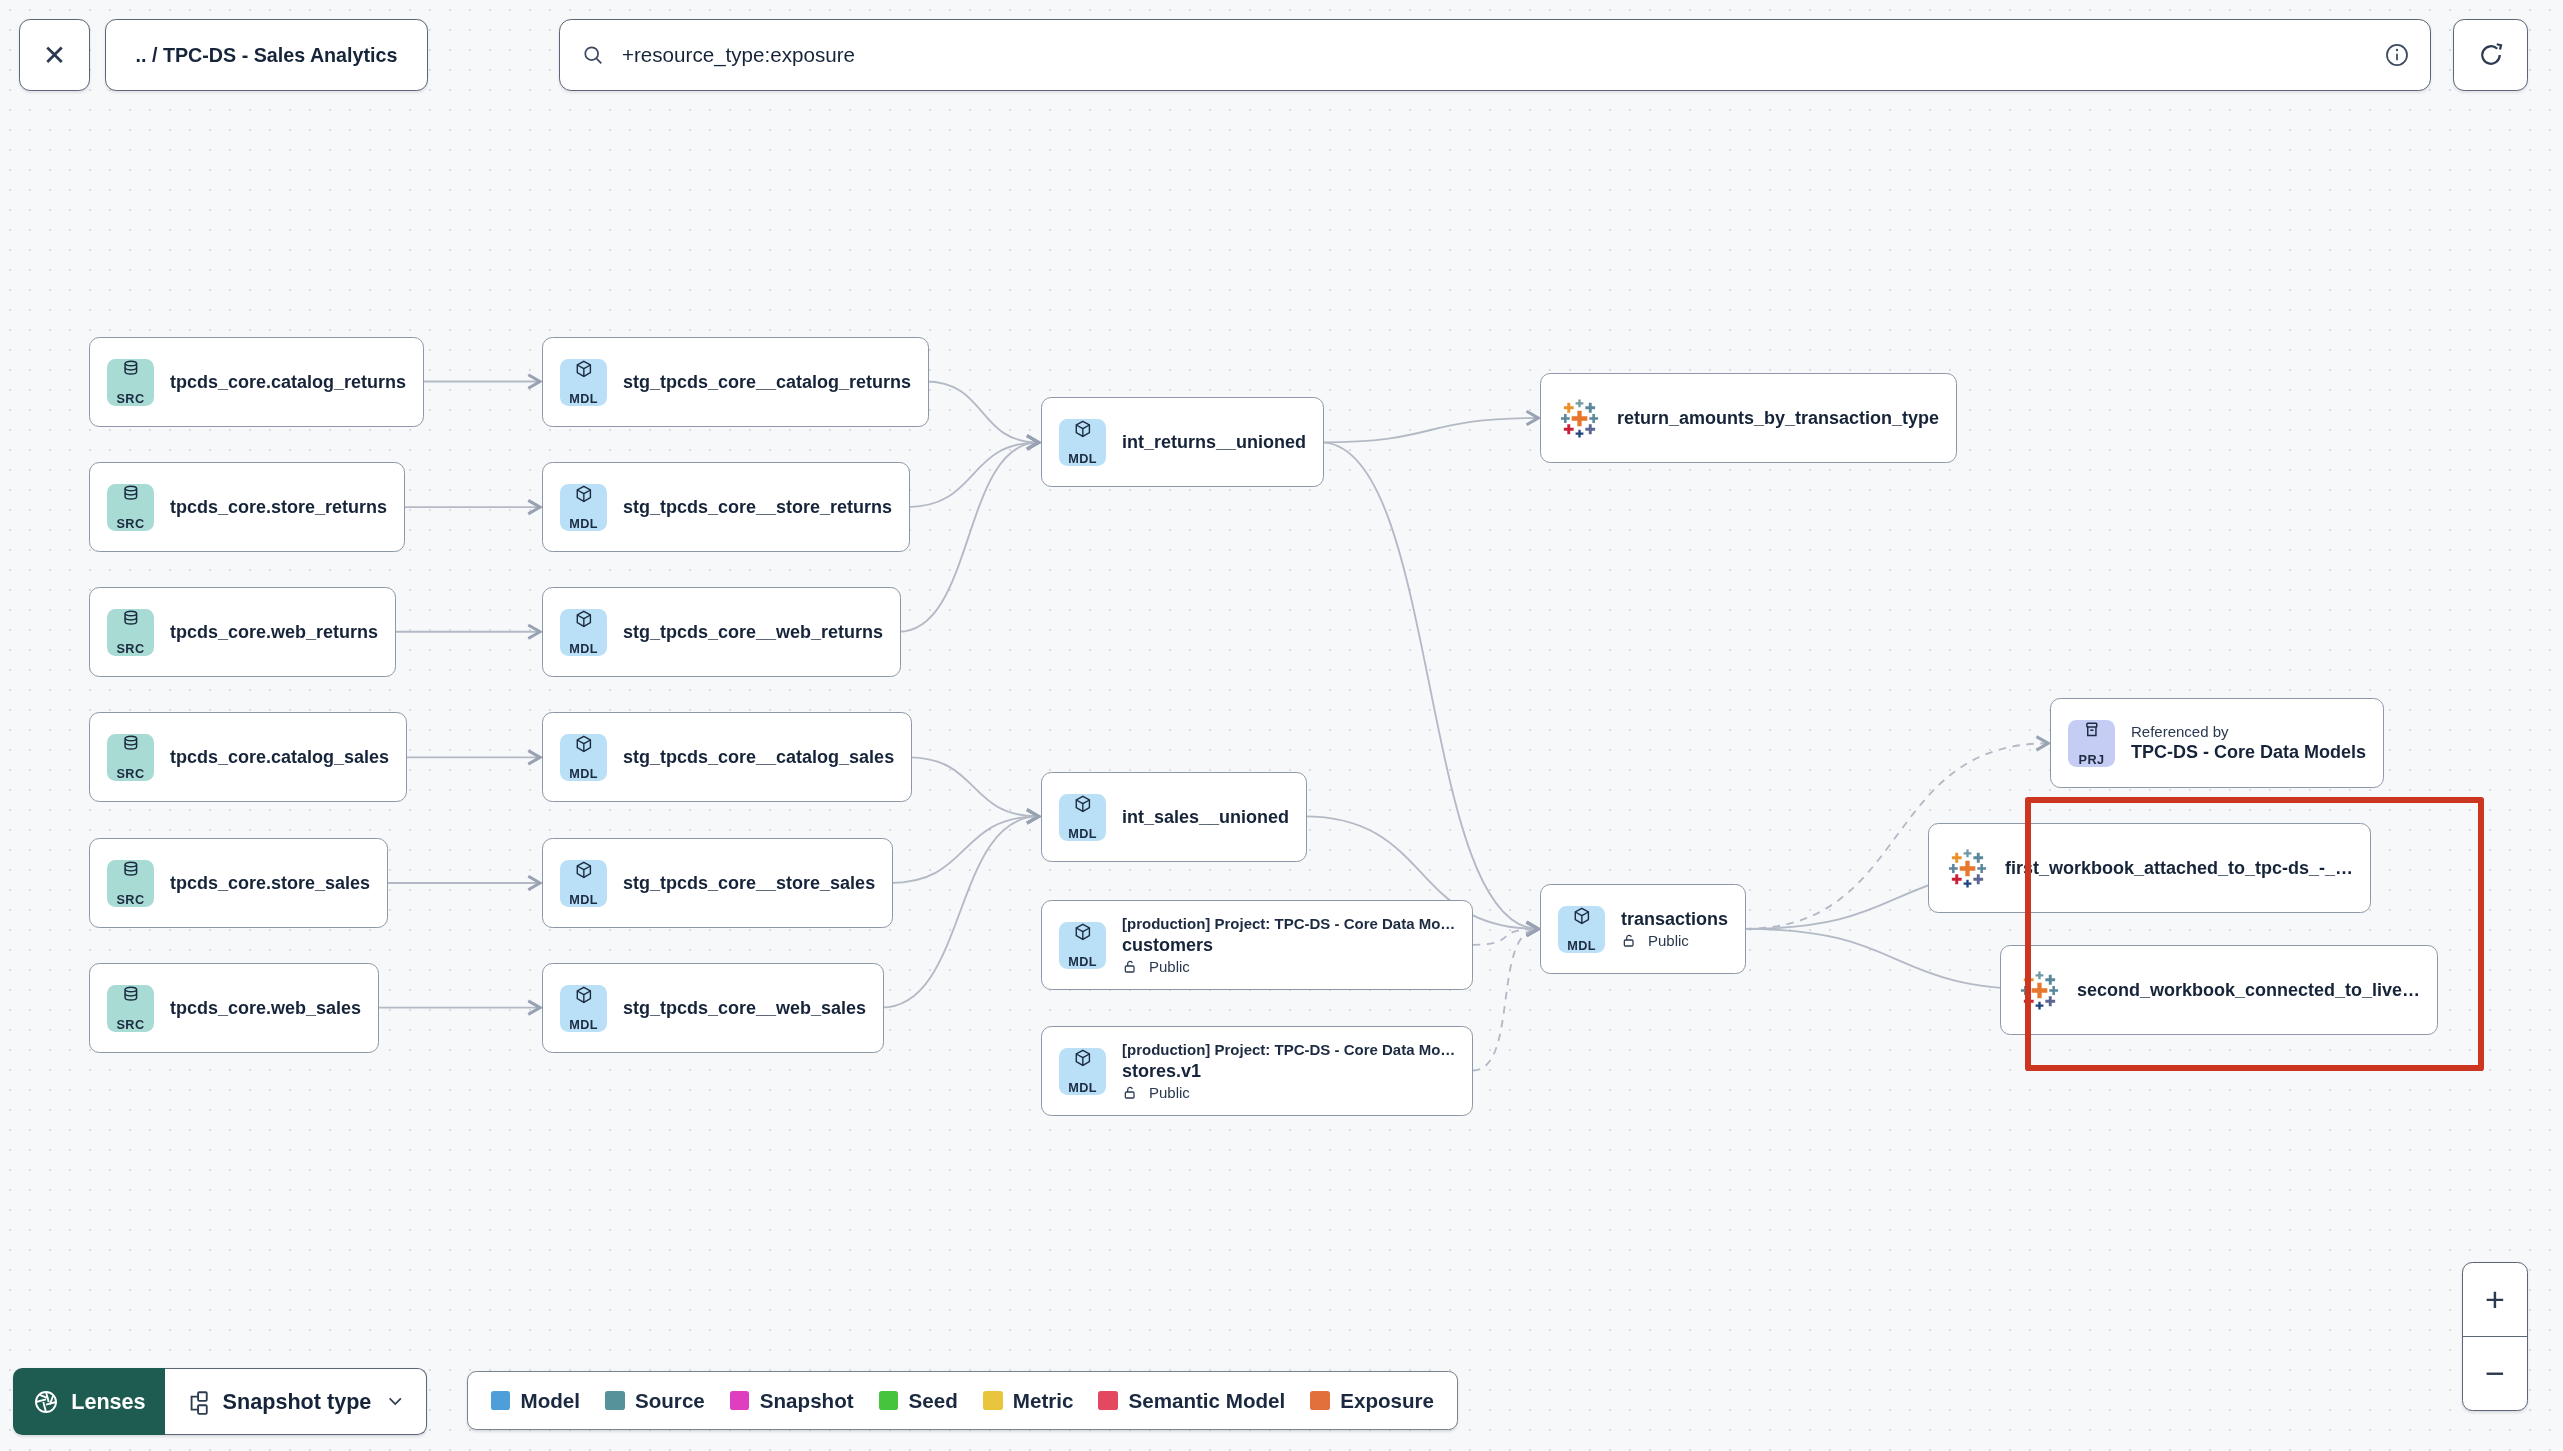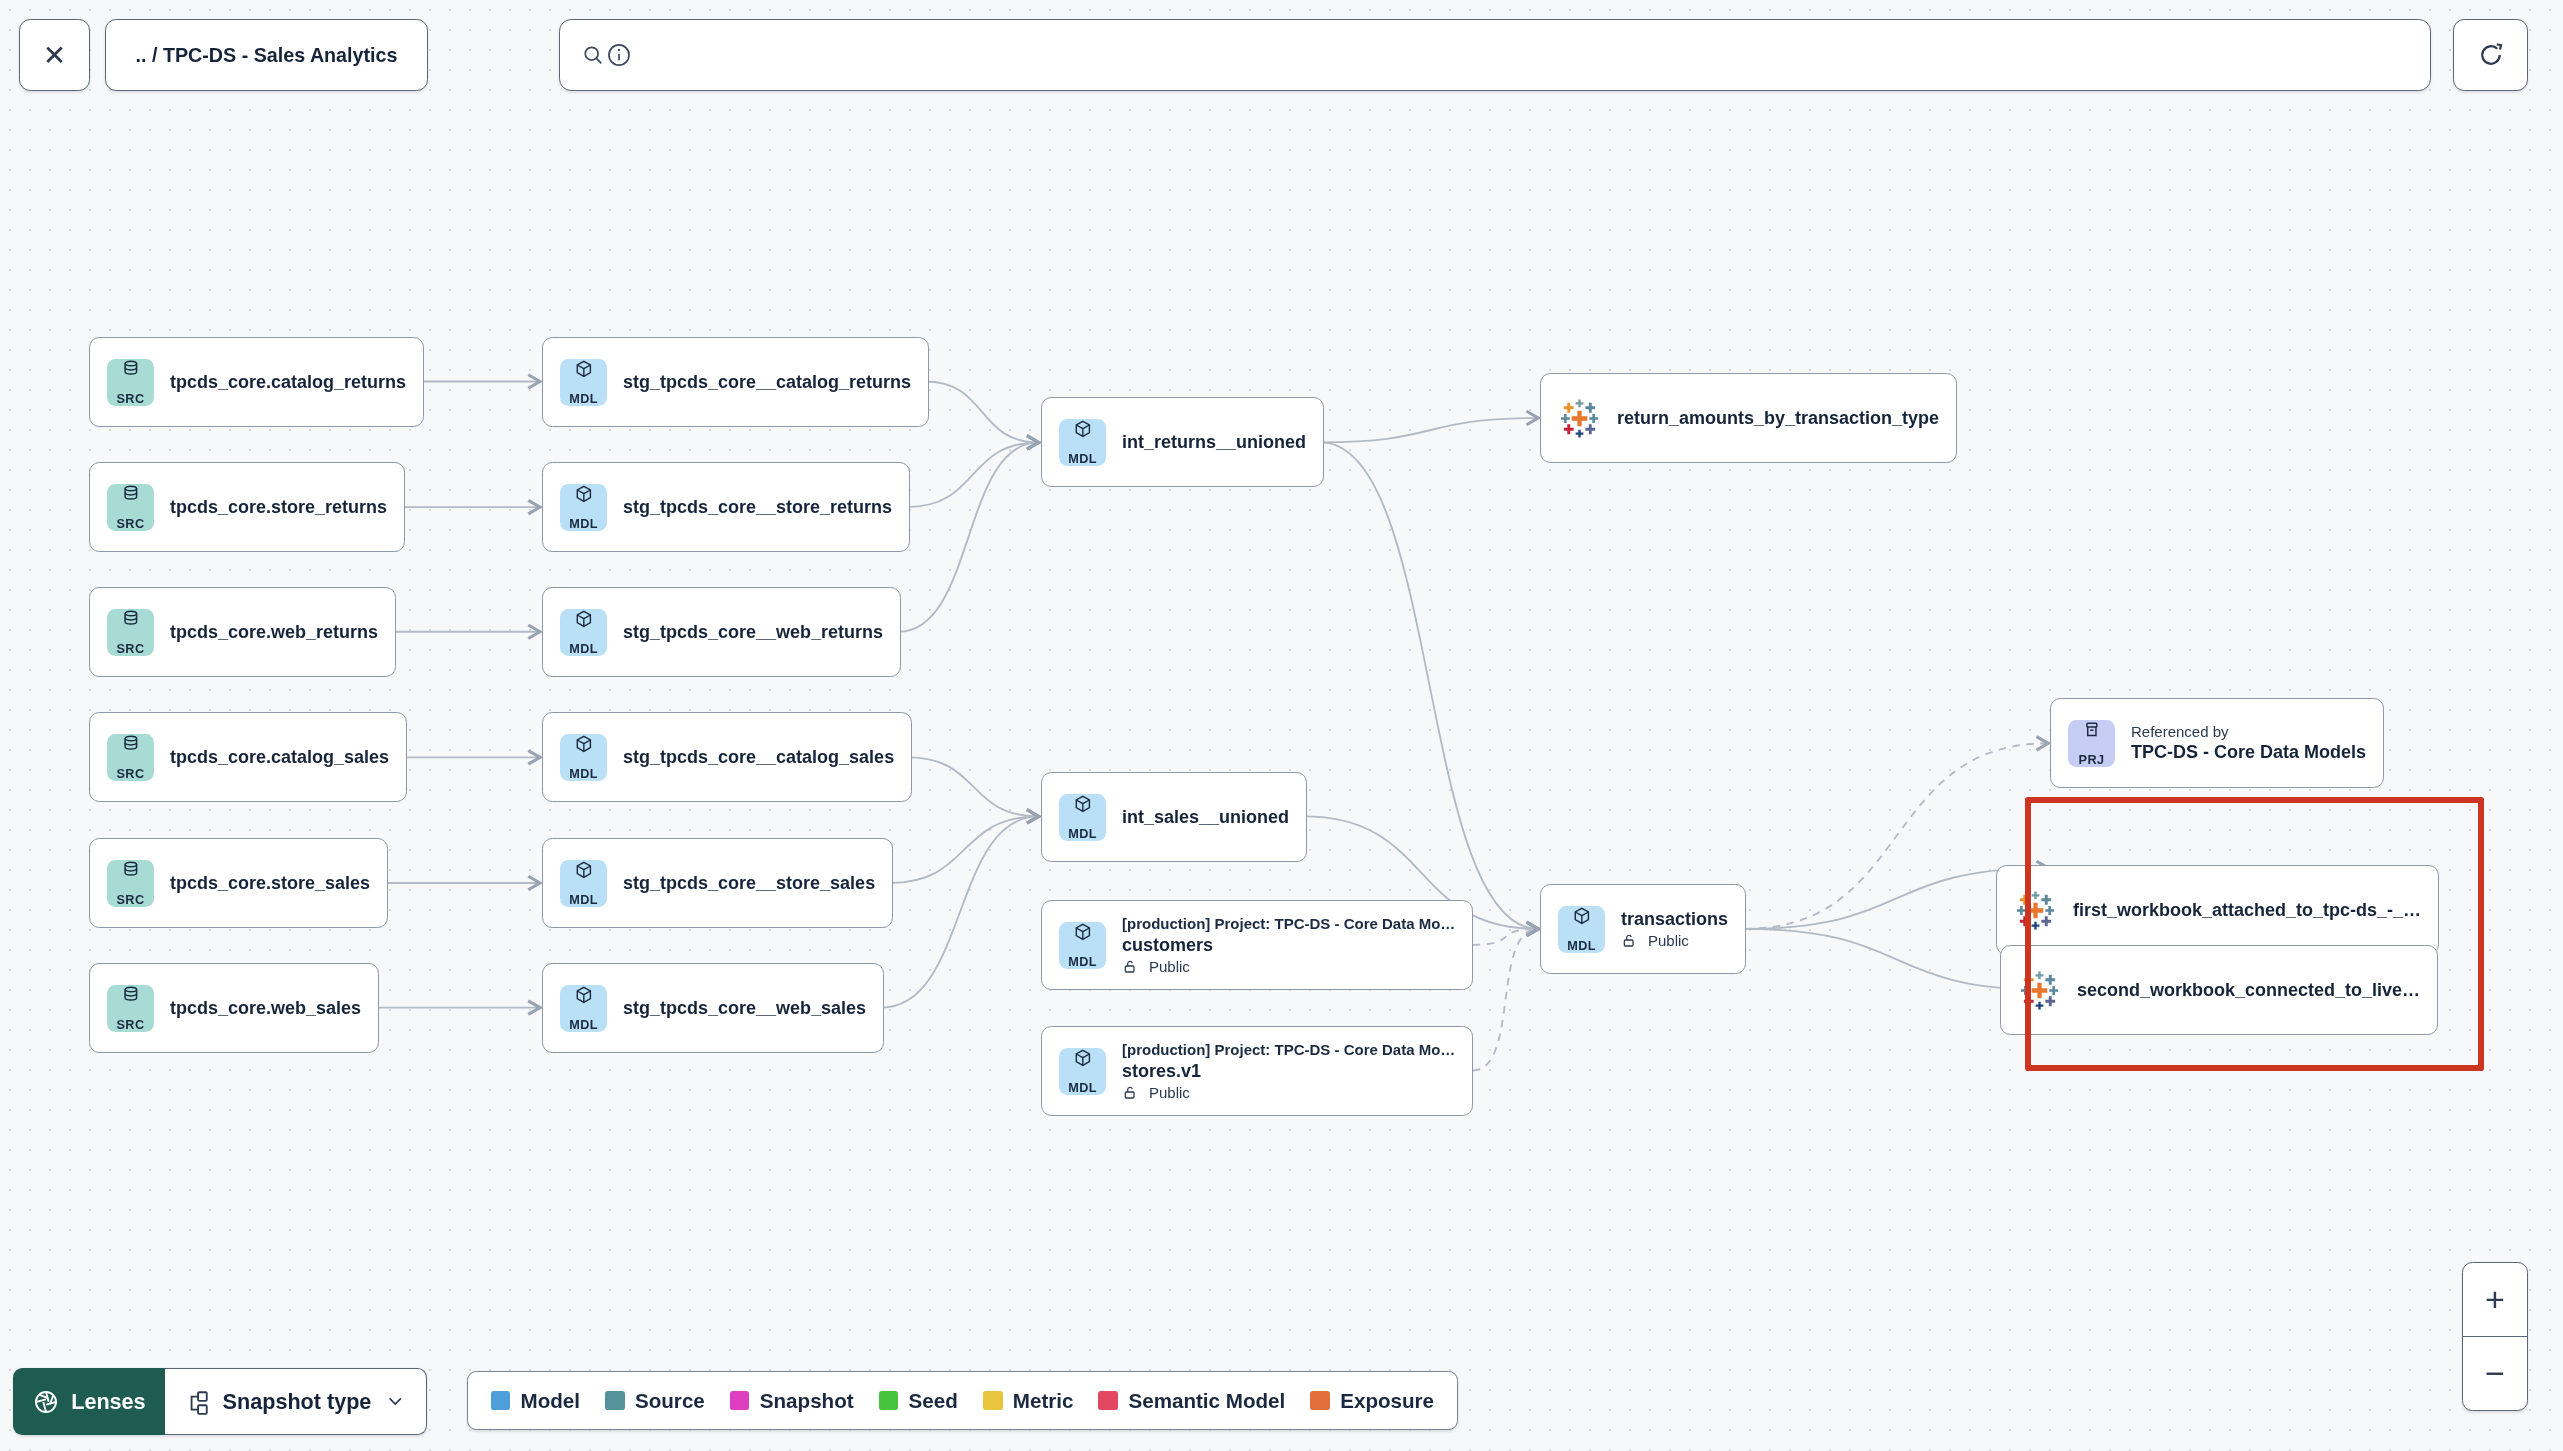--- a/index.html
+++ b/index.html
@@ -368,21 +368,21 @@
             <path d="M7 8.5 V19 h10 V8.5"></path>
             <path d="M10 12.5 h4"></path>
           </svg>
           <span class="badge-label">PRJ</span>
         </div>
         <div class="lines">
           <div class="ln-ref">Referenced by</div>
           <div class="ln-title">TPC-DS - Core Data Models</div>
         </div>
       </div>
-      <div class="node" style="left: 1996px; top: 823px; margin-top: 42px;">
+      <div class="node" style="left: 1928px; top: 823px;">
         <div class="tbicon">
           <svg width="43" height="43" viewBox="0 0 44 44" fill="none" stroke-linecap="butt">
             <path d="M14,22 H30 M22,14 V30" stroke="#e8762d" stroke-width="4.4"></path>
             <path d="M18,6.5 H26 M22,2.5 V10.5" stroke="#7099a6" stroke-width="2.4"></path>
             <path d="M18,37.5 H26 M22,33.5 V41.5" stroke="#1f457e" stroke-width="2.4"></path>
             <path d="M3,22 H12 M7.5,17.5 V26.5" stroke="#59879b" stroke-width="2.6"></path>
             <path d="M32,22 H41 M36.5,17.5 V26.5" stroke="#59879b" stroke-width="2.6"></path>
             <path d="M6,11 H16 M11,6 V16" stroke="#eb9129" stroke-width="3"></path>
             <path d="M28,11 H38 M33,6 V16" stroke="#5b879b" stroke-width="3"></path>
             <path d="M6,33 H16 M11,28 V38" stroke="#c72037" stroke-width="3"></path>
@@ -421,20 +421,21 @@
   <div class="tbtn crumb-btn">
     <span>.. / TPC-DS - Sales Analytics</span>
   </div>
   <div class="search-wrap">
     <span class="icon">
       <svg width="24.4" height="24.4" viewBox="0 0 24 24" fill="none" stroke="#3c4a60" stroke-width="1.7">
           <circle cx="10.5" cy="10.5" r="6.3"></circle>
           <path d="M15.3 15.3 L20 20"></path>
         </svg>
     </span>
+    <input type="text" value="+resource_type:exposure" style="">
     <span class="icon">
       <svg width="28" height="28" viewBox="0 0 24 24" fill="none" stroke="#3c4a60" stroke-width="1.5">
           <circle cx="12" cy="12" r="8.6"></circle>
           <path d="M12 11v5.6"></path>
           <circle cx="12" cy="7.7" r="1" fill="#3c4a60" stroke="none"></circle>
         </svg>
     </span>
   </div>
   <div class="tbtn refresh-btn">
     <span class="icon">

